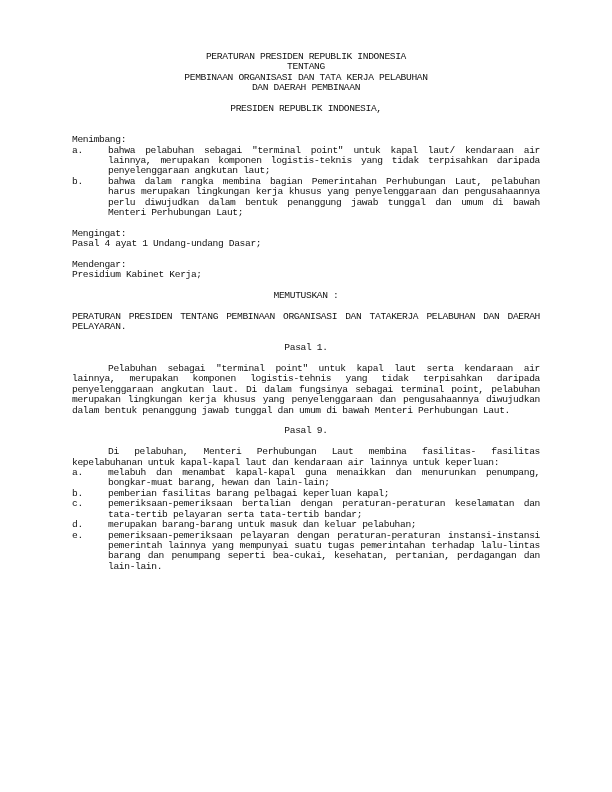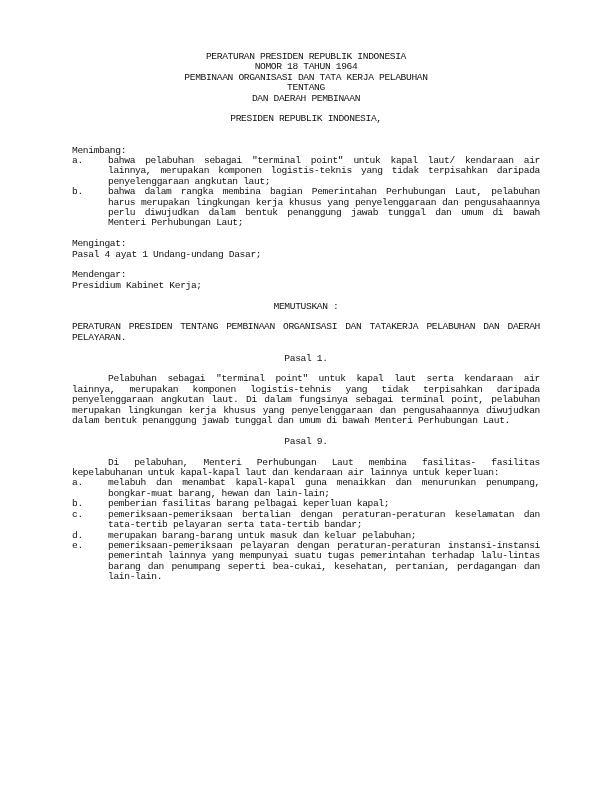--- a/index.html
+++ b/index.html
@@ -18,23 +18,22 @@
   .item .txt { flex:1; text-align:justify; }
   .indent { text-indent:36px; }
   p { margin:0; }
 </style>
 </head>
 <body>
 
 <div class="page">
   <div class="center">
     <p>PERATURAN PRESIDEN REPUBLIK INDONESIA</p>
-    <p>NOMOR 18 TAHUN 1964</p>
+    <p>TENTANG</p>
     <p>PEMBINAAN ORGANISASI DAN TATA KERJA PELABUHAN</p>
-    <p>TENTANG</p>
     <p>DAN DAERAH PEMBINAAN</p>
     <div class="gap"></div>
     <p>PRESIDEN REPUBLIK INDONESIA,</p>
   </div>
   <div class="gap"></div>
     <div class="gap"></div>
 
   <p>Menimbang:</p>
   <div class="item">
     <span class="lbl">a.</span>

